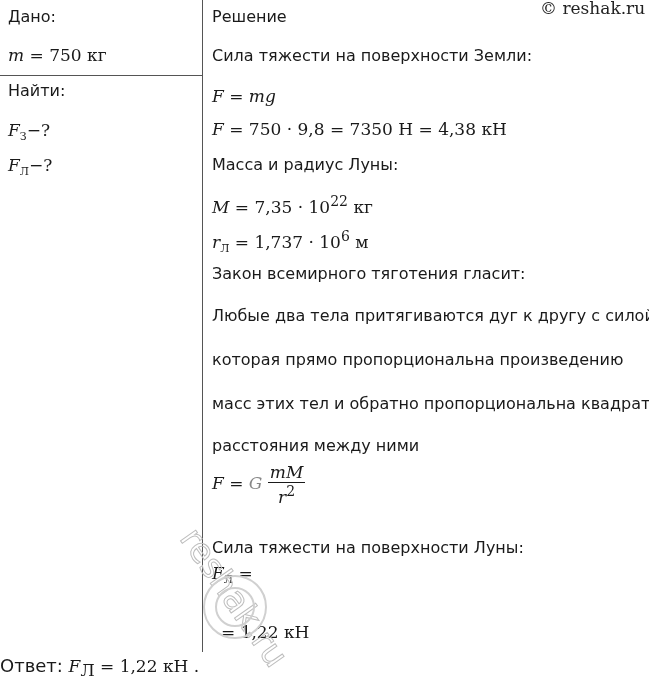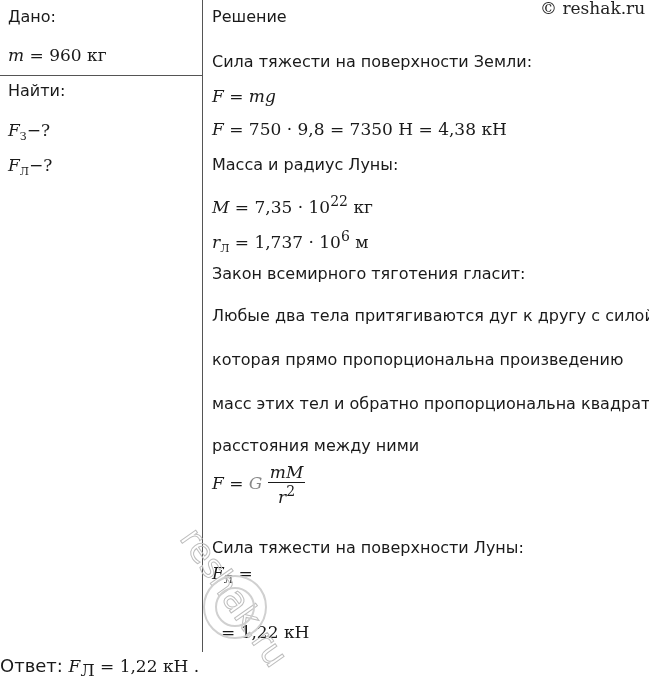--- a/index.html
+++ b/index.html
@@ -31,33 +31,33 @@
 </head>
 <body>
 
 <div class="vline"></div>
 <div class="hline"></div>
 
 <div class="abs copyright" style="left:540px; top:-2px;">© reshak.ru</div>
 
 <div class="abs sans" style="left:8px; top:7px;">Дано:</div>
 <div class="abs math" style="left:8px; top:45px;">
-  <span class="it">m</span><span> = 960 кг</span>
+  <span class="it">m</span><span> = 750 кг</span>
 </div>
 
 <div class="abs sans" style="left:8px; top:81px;">Найти:</div>
 <div class="abs math" style="left:8px; top:120px;">
   <span class="it">F</span><sub>З</sub><span>−?</span>
 </div>
 <div class="abs math" style="left:8px; top:155px;">
   <span class="it">F</span><sub>Л</sub><span>−?</span>
 </div>
 
 <div class="abs sans" style="left:212px; top:7px;">Решение</div>
-<div class="abs sans" style="left:212px; top:52px;">Сила тяжести на поверхности Земли:</div>
+<div class="abs sans" style="left:212px; top:46px;">Сила тяжести на поверхности Земли:</div>
 
 <div class="abs math" style="left:212px; top:86px;">
   <span class="it">F</span><span> = </span><span class="it">mg</span>
 </div>
 <div class="abs math" style="left:212px; top:119px;">
   <span class="it">F</span><span> = 750 · 9,8 = 7350 Н = 4,38 кН</span>
 </div>
 
 <div class="abs sans" style="left:212px; top:155px;">Масса и радиус Луны:</div>
 <div class="abs math" style="left:212px; top:193px;">

